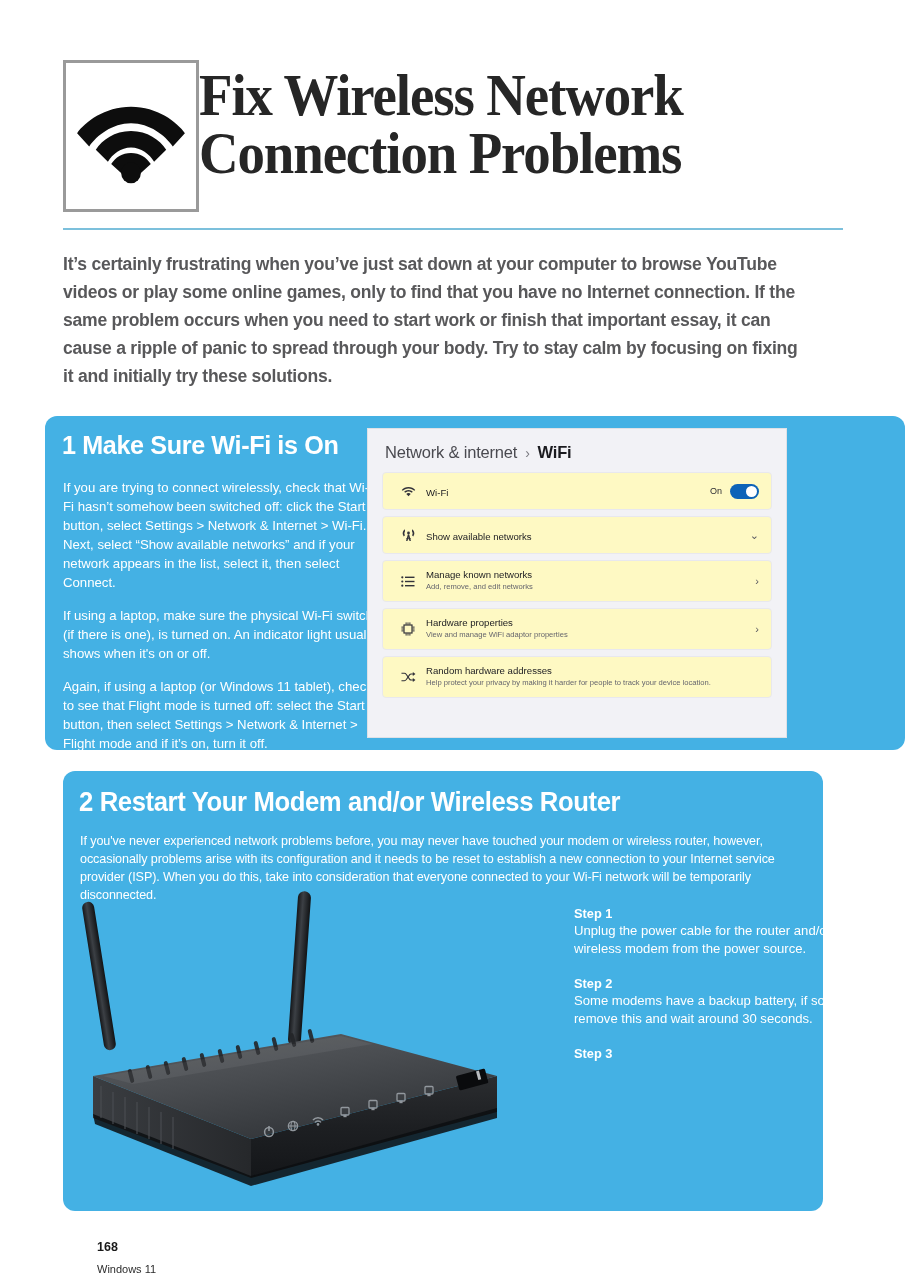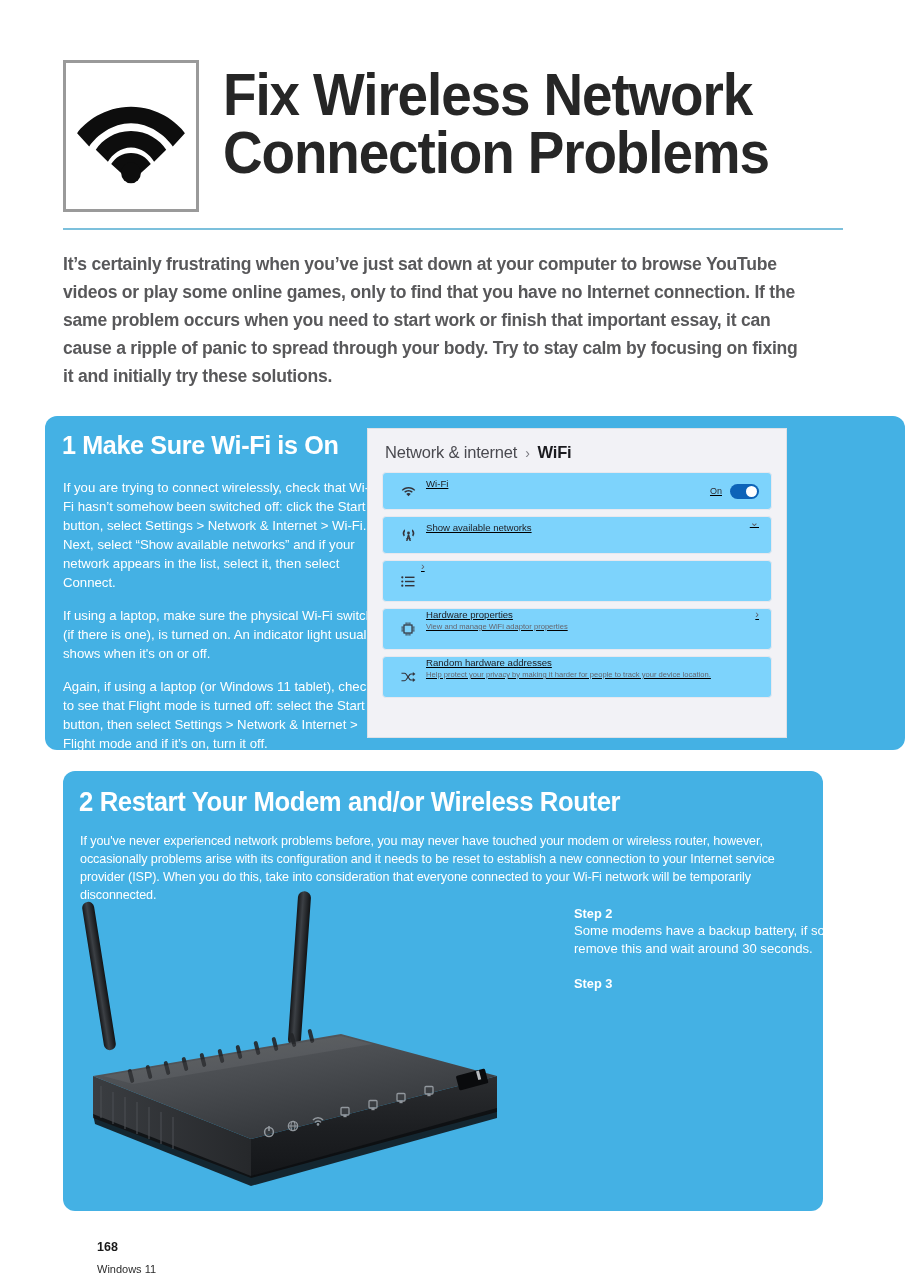--- a/index.html
+++ b/index.html
@@ -11,21 +11,21 @@
   }
   .page { position: relative; width: 906px; height: 1280px; background:#fff; }
 
   
   .header { position:absolute; left:63px; top:60px; width:780px; height:160px; display:flex; align-items:flex-start; }
   .logo-box {
     width:136px; height:152px; border:3px solid #9a9a9a; background:#fff;
     display:flex; align-items:center; justify-content:center; flex:0 0 auto;
   }
   .wifi-glyph { width:110px; height:95px; }
-  .title-wrap { margin-left:24px; padding-top:6px; }
+  .title-wrap { padding-top:6px;font-family:Liberation Serif, serif; }
   .page-title {
     font-size:59px; line-height:0.99; font-weight:bold; color:#262626;
     letter-spacing:-1.2px; transform: scaleX(0.93); transform-origin: left top;
     white-space: nowrap;
   }
   .rule { position:absolute; left:63px; top:228px; width:780px; height:2px; background:#7cc0dc; }
 
   
   .intro {
     position:absolute; left:63px; top:250px; width:770px;
@@ -73,22 +73,22 @@
   }
   .win-breadcrumb {
     padding:14px 0 10px 17px; font-size:16.5px; color:#3b3b3f; letter-spacing:-0.2px;
     display:flex; align-items:baseline; gap:8px;text-align:center;
   }
   .wb-parent { color:#4a4a50; font-weight:400; }
   .wb-sep { color:#7a7a80; font-size:14px; }
   .wb-current { color:#1b1b1f; font-weight:bold; }
   .win-list { padding:0 14px; }
   .win-card {
-    background:#7dd3fc; border:1px solid #e8e8ee; border-radius:4px;
-    display:flex; padding:0 12px; margin-bottom:6px; min-height:38px;text-decoration:underline;
+    background:#fef9c3; border:1px solid #e8e8ee; border-radius:4px;
+    display:flex; align-items:center; padding:0 12px; margin-bottom:6px; min-height:38px;
   }
   .win-card.tall { min-height:42px; }
   .wc-icon { width:26px; flex:0 0 26px; display:flex; align-items:center; justify-content:center; color:#33333a; }
   .wc-text { flex:1 1 auto; padding-left:5px; }
   .wc-title { font-size:9.6px; color:#1c1c21; line-height:1.35; }
   .wc-sub   { font-size:7.6px; color:#65656d; line-height:1.35; }
   .wc-right { display:flex; align-items:center; gap:8px; }
   .wc-onlabel { font-size:9px; color:#2d2d33; }
   .toggle { width:29px; height:15px; border-radius:9px; background:#0d63b8; position:relative; }
   .toggle .knob { position:absolute; right:2px; top:2px; width:11px; height:11px; border-radius:50%; background:#fff; }
@@ -183,20 +183,24 @@
         <div class="win-card tall">
           <span class="wc-icon">
             <svg width="14" height="11" viewBox="0 0 14 11">
               <circle cx="1.3" cy="1.3" r="1.1" fill="#33333a"></circle>
                 <rect x="4" y="0.6" width="9.5" height="1.4" fill="#33333a"></rect>
               <circle cx="1.3" cy="5.5" r="1.1" fill="#33333a"></circle>
                 <rect x="4" y="4.8" width="9.5" height="1.4" fill="#33333a"></rect>
               <circle cx="1.3" cy="9.7" r="1.1" fill="#33333a"></circle>
                 <rect x="4" y="9" width="9.5" height="1.4" fill="#33333a"></rect>
             </svg>
+          </span>
+          <span class="wc-text">
+            <div class="wc-title">Manage known networks</div>
+            <div class="wc-sub">Add, remove, and edit networks</div>
           </span>
           <span class="chev">›</span>
         </div>
 
         <div class="win-card tall">
           <span class="wc-icon">
             <svg width="14" height="14" viewBox="0 0 14 14">
               <rect x="3" y="3" width="8" height="8" fill="none" stroke="#33333a" stroke-width="1.2"></rect>
               <g fill="#33333a">
                 <rect x="4.6" y="0.4" width="1" height="2.2"></rect>
@@ -342,20 +346,24 @@
       <g>
         <rect x="384" y="186" width="30" height="15" rx="1.5" fill="#0a0b0d" transform="rotate(-15 399 193)"></rect>
         <rect x="404" y="185" width="3" height="9" fill="#b9bcc0" transform="rotate(-15 405 189)"></rect>
       </g>
 
       <path d="M30 190 L268 150 L300 158 L60 198 Z" fill="#ffffff" opacity="0.06"></path>
     </svg>
 
     <div class="steps">
       <div class="step">
+        <div class="step-label">Step 1</div>
+        <div class="step-text">Unplug the power cable for the router and/or wireless modem from the power source.</div>
+      </div>
+      <div class="step">
         <div class="step-label">Step 2</div>
         <div class="step-text">Some modems have a backup battery, if so, remove this and wait around 30 seconds.</div>
       </div>
       <div class="step">
         <div class="step-label">Step 3</div>
       </div>
     </div>
   </div>
 
   <div class="footer">

